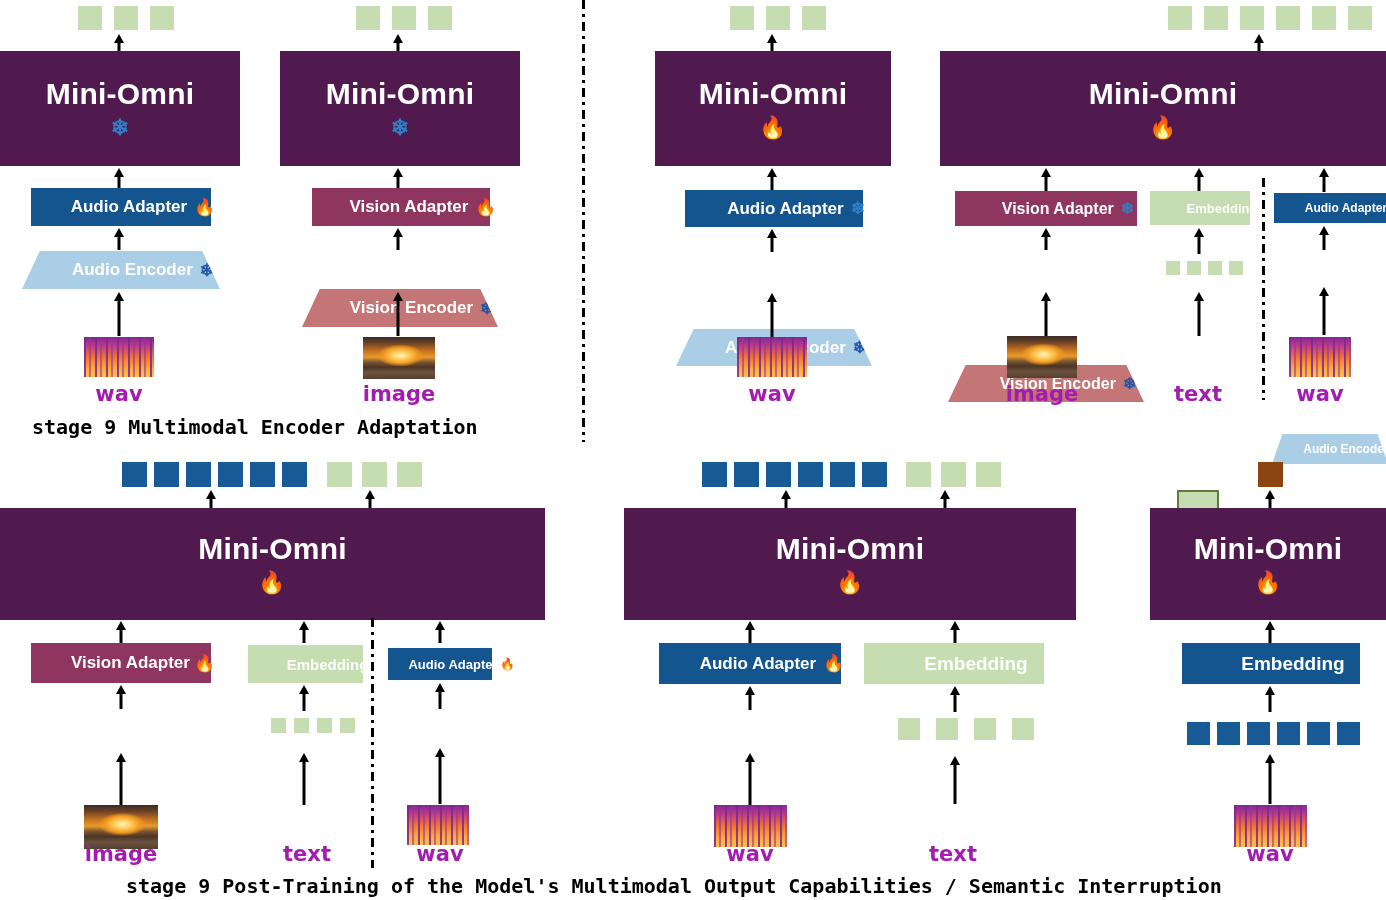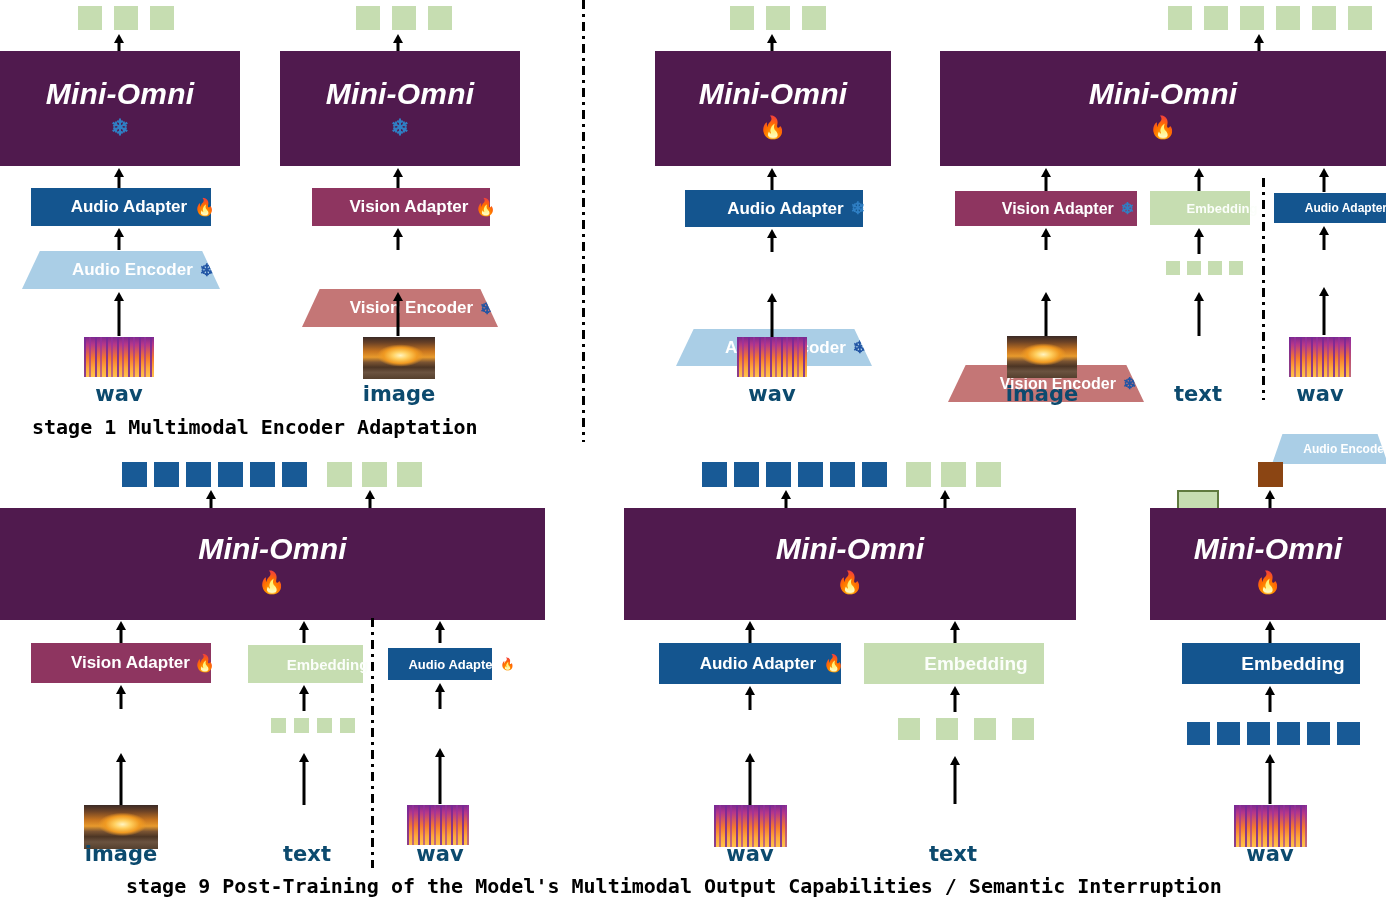--- a/index.html
+++ b/index.html
@@ -5,21 +5,21 @@
   html,body{margin:0;padding:0;background:#ffffff;}
   body{width:1386px;height:900px;position:relative;overflow:hidden;
        font-family:"Liberation Sans",sans-serif;}
   .canvas{position:absolute;inset:0;}
   .abs{position:absolute;box-sizing:border-box;}
 
   
   .block{display:flex;align-items:center;justify-content:center;
          color:#ffffff;font-weight:bold;white-space:nowrap;}
   .omni{background:#501a4e;flex-direction:column;}
-  .omni .omni-title{font-size:30px;letter-spacing:.2px;line-height:1;font-style:italic;}
+  .omni .omni-title{font-size:30px;letter-spacing:.2px;line-height:1;}
   .omni .omni-mark{font-size:22px;line-height:1;margin-top:8px;}
 
   .adapter-audio{background:#14558f;}
   .adapter-vision{background:#8e3560;}
   .embed-green{background:#c6ddb1;}
   .embed-blue{background:#14558f;}
 
   .enc{position:relative;display:flex;align-items:center;justify-content:center;
        color:#fff;font-weight:bold;white-space:nowrap;}
   .enc-audio{background:#aacee6;clip-path:polygon(9% 0,91% 0,100% 100%,0 100%);}
@@ -66,21 +66,21 @@
      }
   .bubble{position:relative;background:#c6ddb1;border:2px solid #5f7a3e;}
   .bubble:after{content:"";position:absolute;left:8px;bottom:-13px;
       width:0;height:0;border-left:0 solid transparent;
       border-right:15px solid transparent;border-top:14px solid #c6ddb1;}
   .bubble:before{content:"";position:absolute;left:6px;bottom:-17px;
       width:0;height:0;border-left:0 solid transparent;
       border-right:18px solid transparent;border-top:17px solid #5f7a3e;}
 
   .medialabel{font-family:"DejaVu Sans","Liberation Sans",sans-serif;
-              font-weight:bold;color:#0c4a6e;text-align:center;white-space:nowrap;}
+              font-weight:bold;color:#a21caf;text-align:center;white-space:nowrap;}
 
   
   .vdiv{background-image:
       repeating-linear-gradient(180deg,#000 0 9px,transparent 9px 14px,#000 14px 17px,transparent 17px 22px);
       width:3px;}
 </style>
 </head>
 <body>
 
 <div class="canvas">
@@ -158,21 +158,21 @@
     <span class="mark snow-dark">❄</span>
   </div>
   <div class="arrow" style="left:392px;top:292px;width:12px;height:44px;">
     <span class="head"></span>
       <span class="shaft" style="height:40px;"></span>
   </div>
 
   <div class="abs img-sunset" style="left:363px;top:337px;width:72px;height:42px;"></div>
   <div class="abs medialabel" style="left:334px;top:382px;width:130px;font-size:21px;">image</div>
 
-  <div class="abs caption" style="left:32px;top:415px;font-size:20px;">stage 1  Multimodal Encoder Adaptation</div>
+  <div class="abs caption" style="left:32px;top:415px;font-size:20px;">stage 9  Multimodal Encoder Adaptation</div>
 
   <div class="abs vdiv" style="left:582px;top:0px;height:442px;"></div>
 
   <div class="abs tokrow" style="left:730px;top:6px;gap:12px;">
     <span class="tok tok-green" style="width:24px;height:24px;"></span>
     <span class="tok tok-green" style="width:24px;height:24px;"></span>
     <span class="tok tok-green" style="width:24px;height:24px;"></span>
   </div>
   <div class="arrow" style="left:766px;top:34px;width:12px;height:18px;">
     <span class="head"></span>

